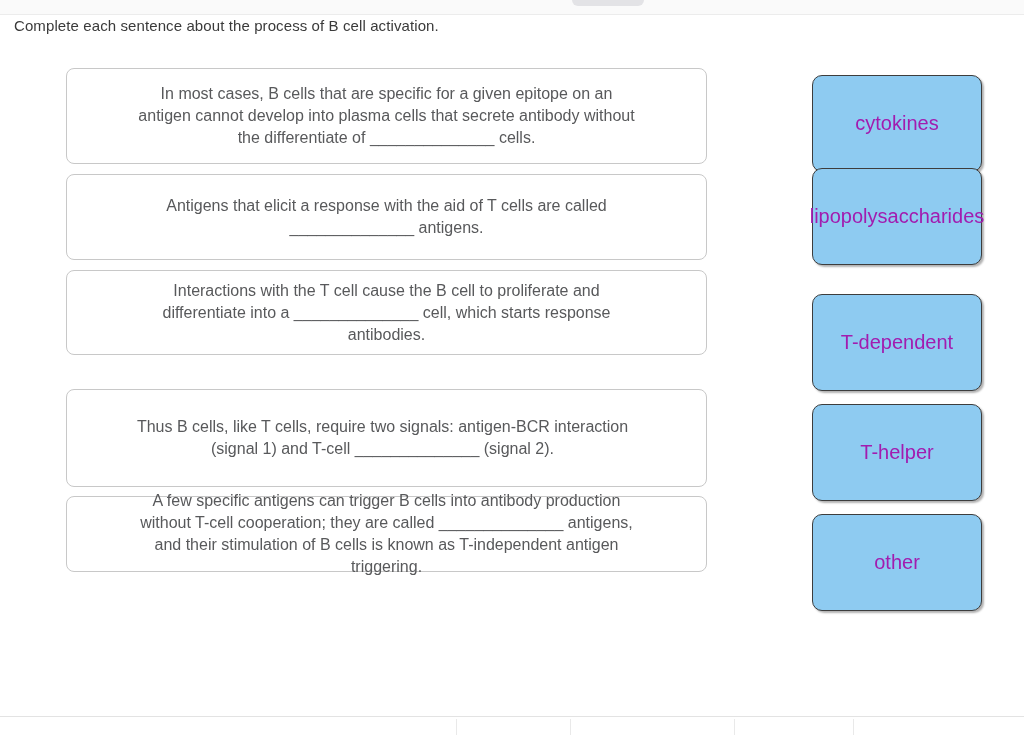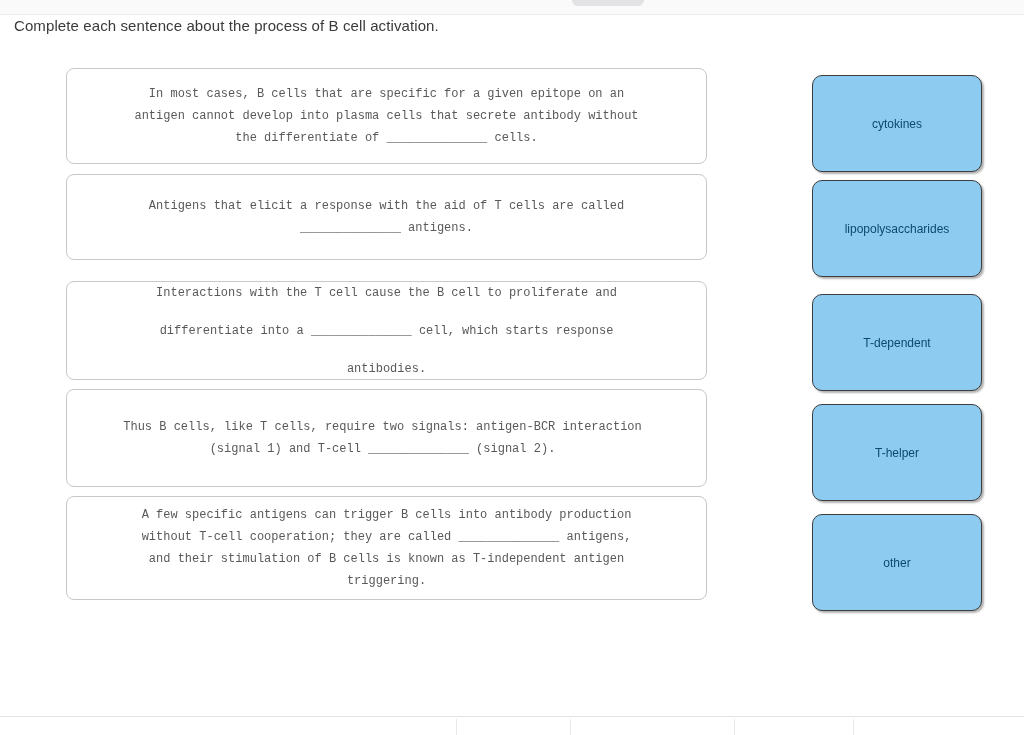--- a/index.html
+++ b/index.html
@@ -29,36 +29,35 @@
   .sentence-box {
     position: absolute; left: 66px; width: 641px;
     box-sizing: border-box;
     border: 1px solid #c8c8c8; border-radius: 8px;
     background: #ffffff;
     display: flex; flex-direction: column; justify-content: center;
     padding: 8px 20px;
   }
   .sentence-line {
     text-align: center;
-    font-size: 12px; line-height: 22px; color: #58595b;
+    font-size: 16px; line-height: 22px; color: #58595b;
     white-space: pre-wrap;
-    font-family: Liberation Mono, monospace;
   }
   
   .answer-tile {
     position: absolute; left: 812px; width: 170px; height: 97px;
     box-sizing: border-box;
     background: #8ecbf1;
     border: 1px solid #3d3d3d; border-radius: 10px;
     box-shadow: 2px 2px 2px rgba(0,0,0,0.30);
     display: flex; align-items: center; justify-content: center;
     cursor: pointer;
   }
   .tile-label {
-    font-size: 12px; color: #0c4a6e; white-space: nowrap;
+    font-size: 20px; color: #a21caf; white-space: nowrap;
   }
   
   .footer {
     position: absolute; left: 0; top: 701px; width: 1024px; height: 34px;
     background: #ffffff; z-index: 5;
   }
   .footer-rule {
     position: absolute; left: 0; top: 15px; width: 1024px; height: 0;
     border-top: 1px solid #e3e3e3;
   }
@@ -82,43 +81,43 @@
     <div class="sentence-line">In most cases, B cells that are specific for a given epitope on an</div>
     <div class="sentence-line">antigen cannot develop into plasma cells that secrete antibody without</div>
     <div class="sentence-line">the differentiate of ______________ cells.</div>
   </div>
 
   <div class="sentence-box" style="top:174px; height:86px;">
     <div class="sentence-line">Antigens that elicit a response with the aid of T cells are called</div>
     <div class="sentence-line">______________ antigens.</div>
   </div>
 
-  <div class="sentence-box" style="top:281px; height:99px;gap:16px;">
+  <div class="sentence-box" style="top:270px; height:85px;">
     <div class="sentence-line">Interactions with the T cell cause the B cell to proliferate and</div>
     <div class="sentence-line">differentiate into a ______________ cell, which starts response</div>
     <div class="sentence-line">antibodies.</div>
   </div>
 
   <div class="sentence-box" style="top:389px; height:98px;padding-left:12px;">
     <div class="sentence-line">Thus B cells, like T cells, require two signals: antigen-BCR interaction</div>
     <div class="sentence-line">(signal 1) and T-cell ______________ (signal 2).</div>
   </div>
 
-  <div class="sentence-box" style="top:496px; height:104px;">
+  <div class="sentence-box" style="top:496px; height:76px;">
     <div class="sentence-line">A few specific antigens can trigger B cells into antibody production</div>
     <div class="sentence-line">without T-cell cooperation; they are called ______________ antigens,</div>
     <div class="sentence-line">and their stimulation of B cells is known as T-independent antigen</div>
     <div class="sentence-line">triggering.</div>
   </div>
 
 
   <div class="answer-tile" style="top:75px;">
     <span class="tile-label">cytokines</span>
   </div>
-  <div class="answer-tile" style="top:180px;">
+  <div class="answer-tile" style="top:168px;">
     <span class="tile-label">lipopolysaccharides</span>
   </div>
   <div class="answer-tile" style="top:294px;">
     <span class="tile-label">T-dependent</span>
   </div>
   <div class="answer-tile" style="top:404px;">
     <span class="tile-label">T-helper</span>
   </div>
   <div class="answer-tile" style="top:514px;">
     <span class="tile-label">other</span>

